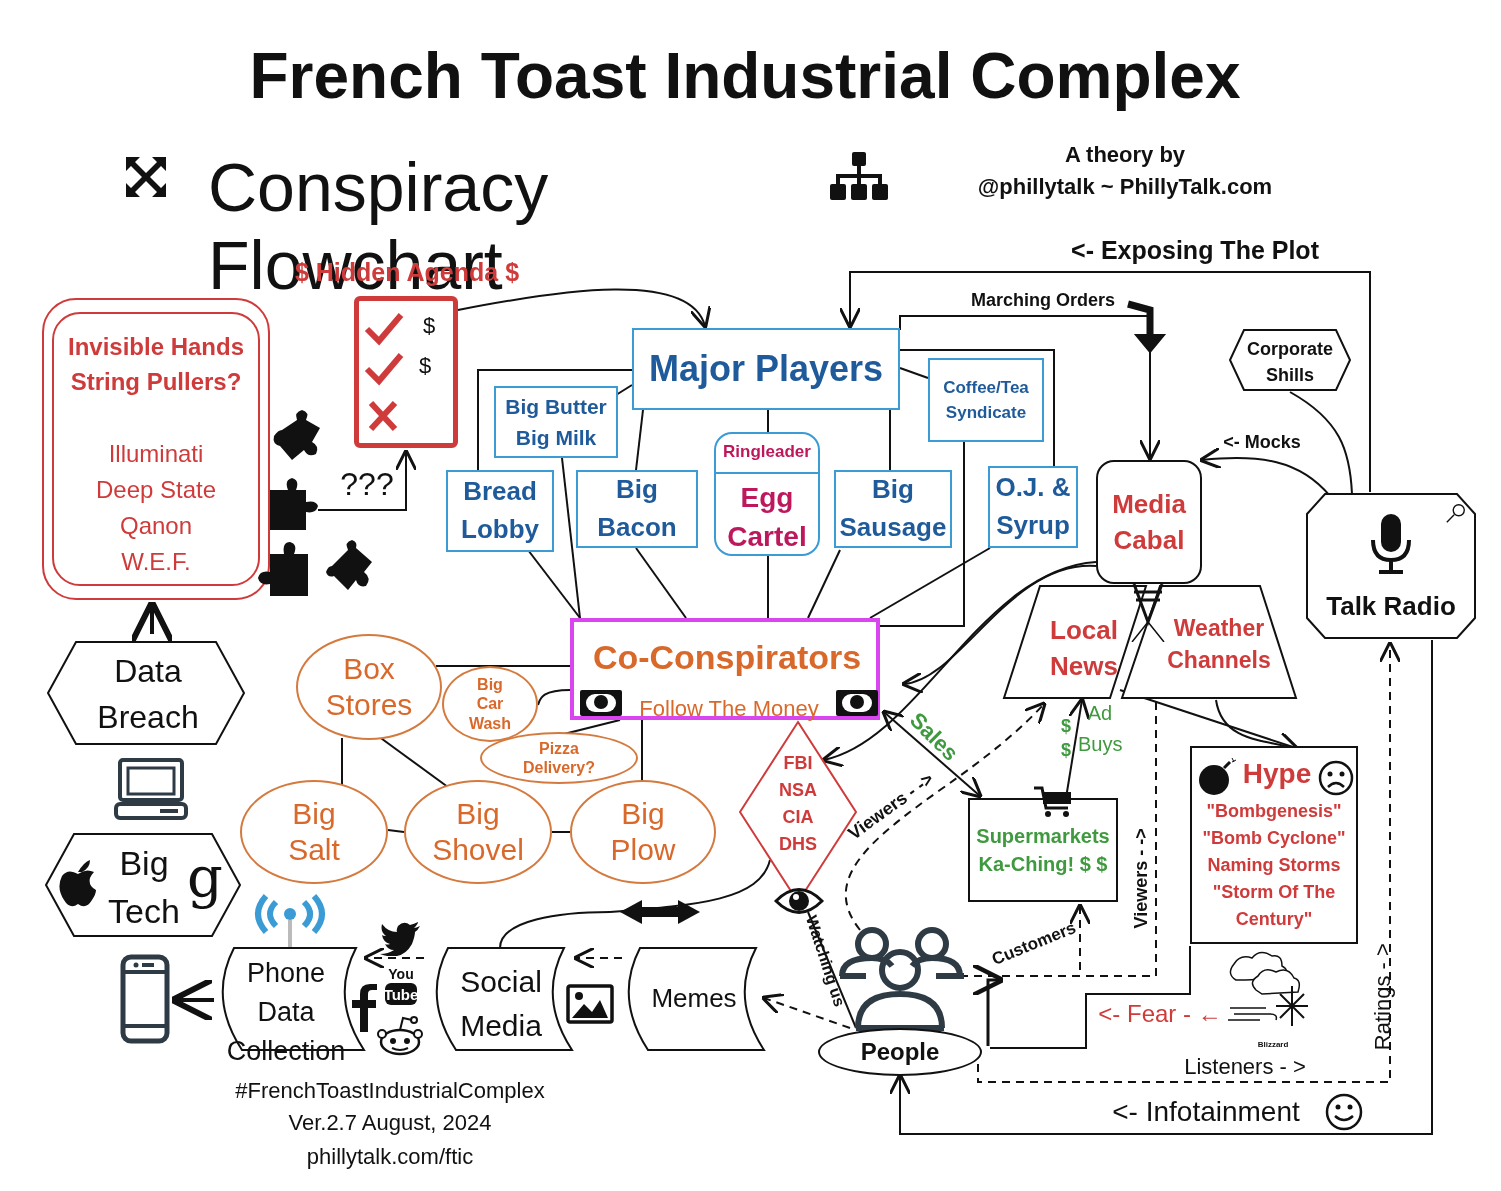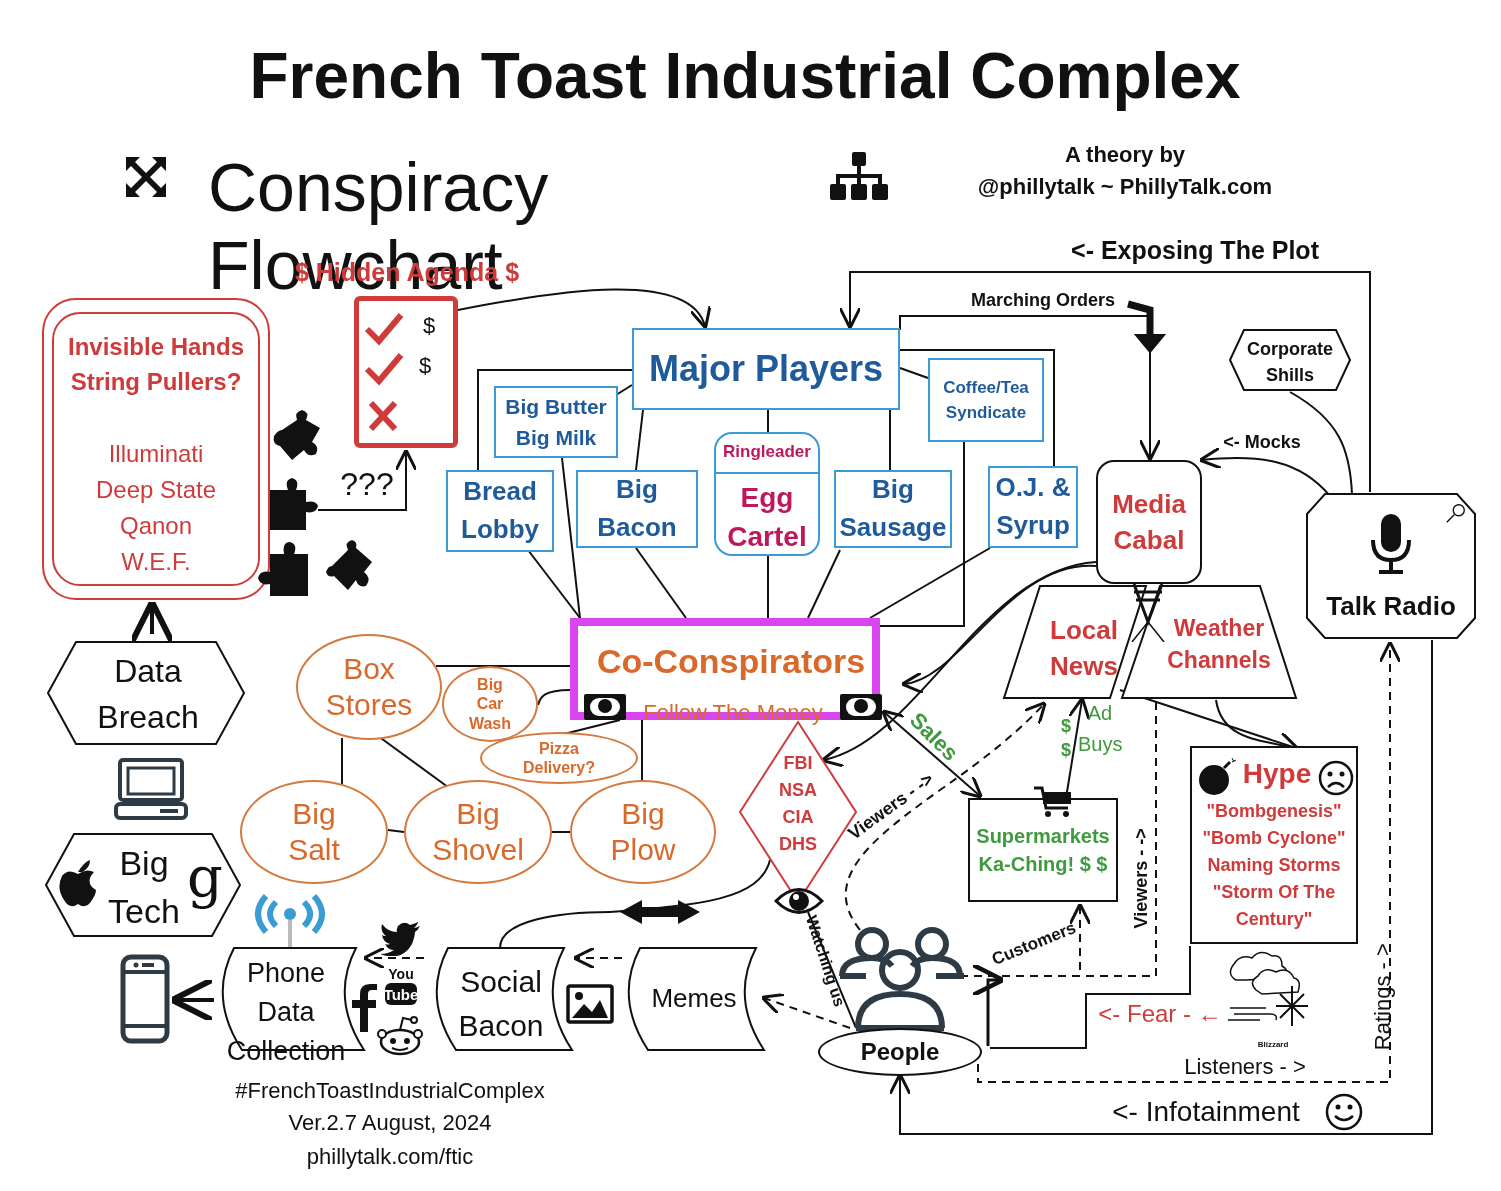--- a/index.html
+++ b/index.html
@@ -199,21 +199,21 @@
   <div class="txt" style="left:0; top:8px; width:102px; font-size:17px;">Ringleader</div>
   <div class="abs" style="left:0; top:38px; width:102px; border-top:2px solid #3a9bd5;"></div>
   <div class="txt" style="left:0; top:44px; width:102px; font-size:28px; line-height:1.4;">Egg
 Cartel</div>
 </div>
 <div class="box blue" style="left:834px; top:470px; width:118px; height:78px; font-size:26px; line-height:1.45;">Big
 Sausage</div>
 <div class="box blue" style="left:988px; top:466px; width:90px; height:82px; font-size:26px; line-height:1.45;">O.J. &amp;
 Syrup</div>
 
-<div class="abs" style="left:570px; top:618px; width:310px; height:102px; box-sizing:border-box; border:8px solid #d946ef; background:#fff;">
+<div class="abs" style="left:570px; top:618px; width:310px; height:102px; box-sizing:border-box; border:4px solid #d946ef; background:#fff;">
   <div class="txt orange-t" style="left:0; top:16px; width:306px; font-size:34px; font-weight:bold;">Co-Conspirators</div>
   <div class="abs" style="left:6px; top:68px; width:42px; height:26px; background:#111; border-radius:2px;">
     <div class="abs" style="left:6px; top:4px; width:30px; height:18px; background:#fff; border-radius:9px;"></div>
     <div class="abs" style="left:14px; top:5px; width:14px; height:14px; background:#111; border-radius:50%;"></div>
   </div>
   <div class="txt orange-t" style="left:50px; top:74px; width:210px; font-size:22px;">Follow The Money</div>
   <div class="abs" style="left:262px; top:68px; width:42px; height:26px; background:#111; border-radius:2px;">
     <div class="abs" style="left:6px; top:4px; width:30px; height:18px; background:#fff; border-radius:9px;"></div>
     <div class="abs" style="left:14px; top:5px; width:14px; height:14px; background:#111; border-radius:50%;"></div>
   </div>
@@ -463,21 +463,21 @@
       <circle cx="38" cy="6" r="3" fill="none" stroke="#111" stroke-width="2"></circle>
       <circle cx="6" cy="20" r="4" fill="#fff" stroke="#111" stroke-width="2"></circle>
       <circle cx="42" cy="20" r="4" fill="#fff" stroke="#111" stroke-width="2"></circle>
     </svg>
 </div>
 <div class="abs" style="left:428px; top:946px; width:146px; height:106px;">
   <svg viewBox="0 0 146 106" width="146" height="106" style="position:absolute;left:0;top:0;">
       <path d="M20,2 L136,2 Q110,52 144,104 L28,104 Q-6,52 20,2 Z" fill="#fff" stroke="#111" stroke-width="2"></path>
     </svg>
   <div class="txt" style="left:8px; top:14px; width:130px; font-size:30px; line-height:1.45;">Social
-Bacon</div>
+Media</div>
 </div>
 <div class="abs" style="left:566px; top:984px; width:48px; height:40px;">
   <svg viewBox="0 0 48 40" width="48" height="40">
       <rect x="2" y="2" width="44" height="36" rx="2" fill="none" stroke="#111" stroke-width="3.5"></rect>
       <circle cx="13" cy="12" r="4" fill="#111"></circle>
       <path d="M6,34 L18,20 L26,28 L34,16 L42,34 Z" fill="#111"></path>
     </svg>
 </div>
 <div class="abs" style="left:620px; top:946px; width:146px; height:106px;">
   <svg viewBox="0 0 146 106" width="146" height="106" style="position:absolute;left:0;top:0;">

